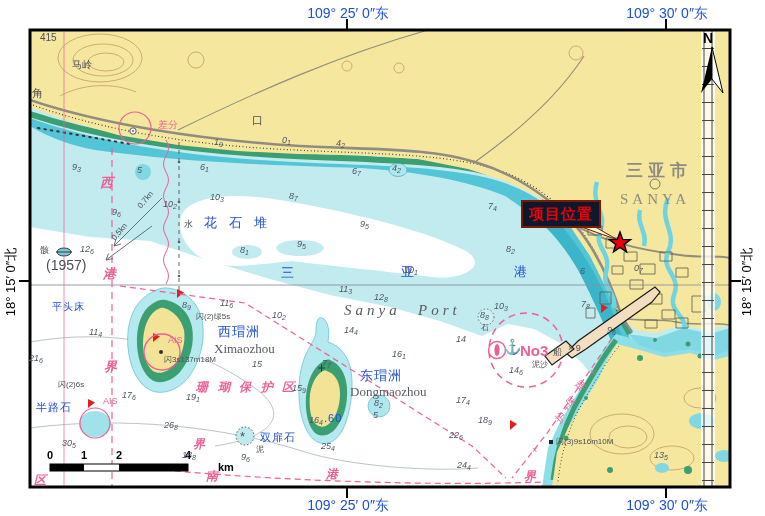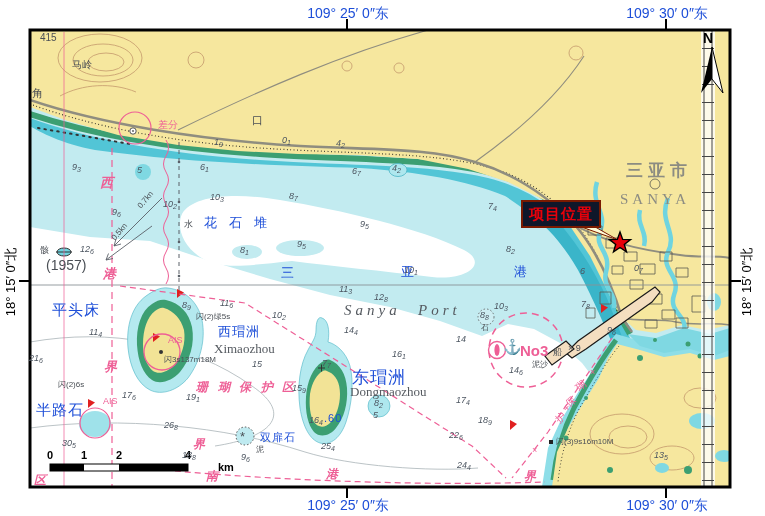--- a/index.html
+++ b/index.html
@@ -259,24 +259,24 @@
       <span class="lbl city" style="left: 626px; top: 162px; font-size: 17px;">三亚市</span>
       <span class="lbl city-en" style="left: 620px; top: 192px; font-size: 15px;">SANYA</span>
       <span class="lbl g2 wide" style="left: 204px; top: 216px; font-size: 13px;">花石堆</span>
       <span class="lbl g2" style="left: 281px; top: 266px; font-size: 13px;">三</span>
       <span class="lbl g2" style="left: 401px; top: 265px; font-size: 13px;">亚</span>
       <span class="lbl g2" style="left: 514px; top: 265px; font-size: 13px;">港</span>
       <span class="lbl en" style="left: 344px; top: 303px; font-size: 15px;">Sanya</span>
       <span class="lbl en" style="left: 418px; top: 303px; font-size: 15px;">Port</span>
       <span class="lbl g2" style="left: 218px; top: 325px; font-size: 13px; text-align: right;">西瑁洲</span>
       <span class="lbl en2" style="left: 214px; top: 342px; font-size: 13px;">Ximaozhou</span>
-      <span class="lbl g2" style="left: 352px; top: 369px; font-size: 17px;">东瑁洲</span>
+      <span class="lbl g2" style="left: 360px; top: 369px; font-size: 13px;">东瑁洲</span>
       <span class="lbl en2" style="left: 350px; top: 385px; font-size: 13px;">Dongmaozhou</span>
-      <span class="lbl g2" style="left: 52px; top: 302px; font-size: 15px;">平头床</span>
-      <span class="lbl g2" style="left: 36px; top: 402px; font-size: 15px;">半路石</span>
+      <span class="lbl g2" style="left: 52px; top: 302px; font-size: 10px;">平头床</span>
+      <span class="lbl g2" style="left: 36px; top: 402px; font-size: 11px;">半路石</span>
       <span class="lbl g2" style="left: 260px; top: 432px; font-size: 11px;">双扉石</span>
       <span class="lbl g2" style="left: 324px; top: 413px; font-size: 11px;">.60</span>
       <span class="lbl g" style="left: 40px; top: 246px; font-size: 9px;">骸</span>
       <span class="lbl g" style="left: 46px; top: 258px; font-size: 14px;">(1957)</span>
       <span class="lbl pb" style="left: 100px; top: 176px; font-size: 13px;">西</span>
       <span class="lbl pb" style="left: 103px; top: 267px; font-size: 13px;">港</span>
       <span class="lbl pb" style="left: 104px; top: 360px; font-size: 13px;">界</span>
       <span class="lbl pb" style="left: 193px; top: 438px; font-size: 12px;">界</span>
       <span class="lbl pb" style="left: 206px; top: 470px; font-size: 12px;">南</span>
       <span class="lbl pb" style="left: 326px; top: 468px; font-size: 12px;">港</span>

